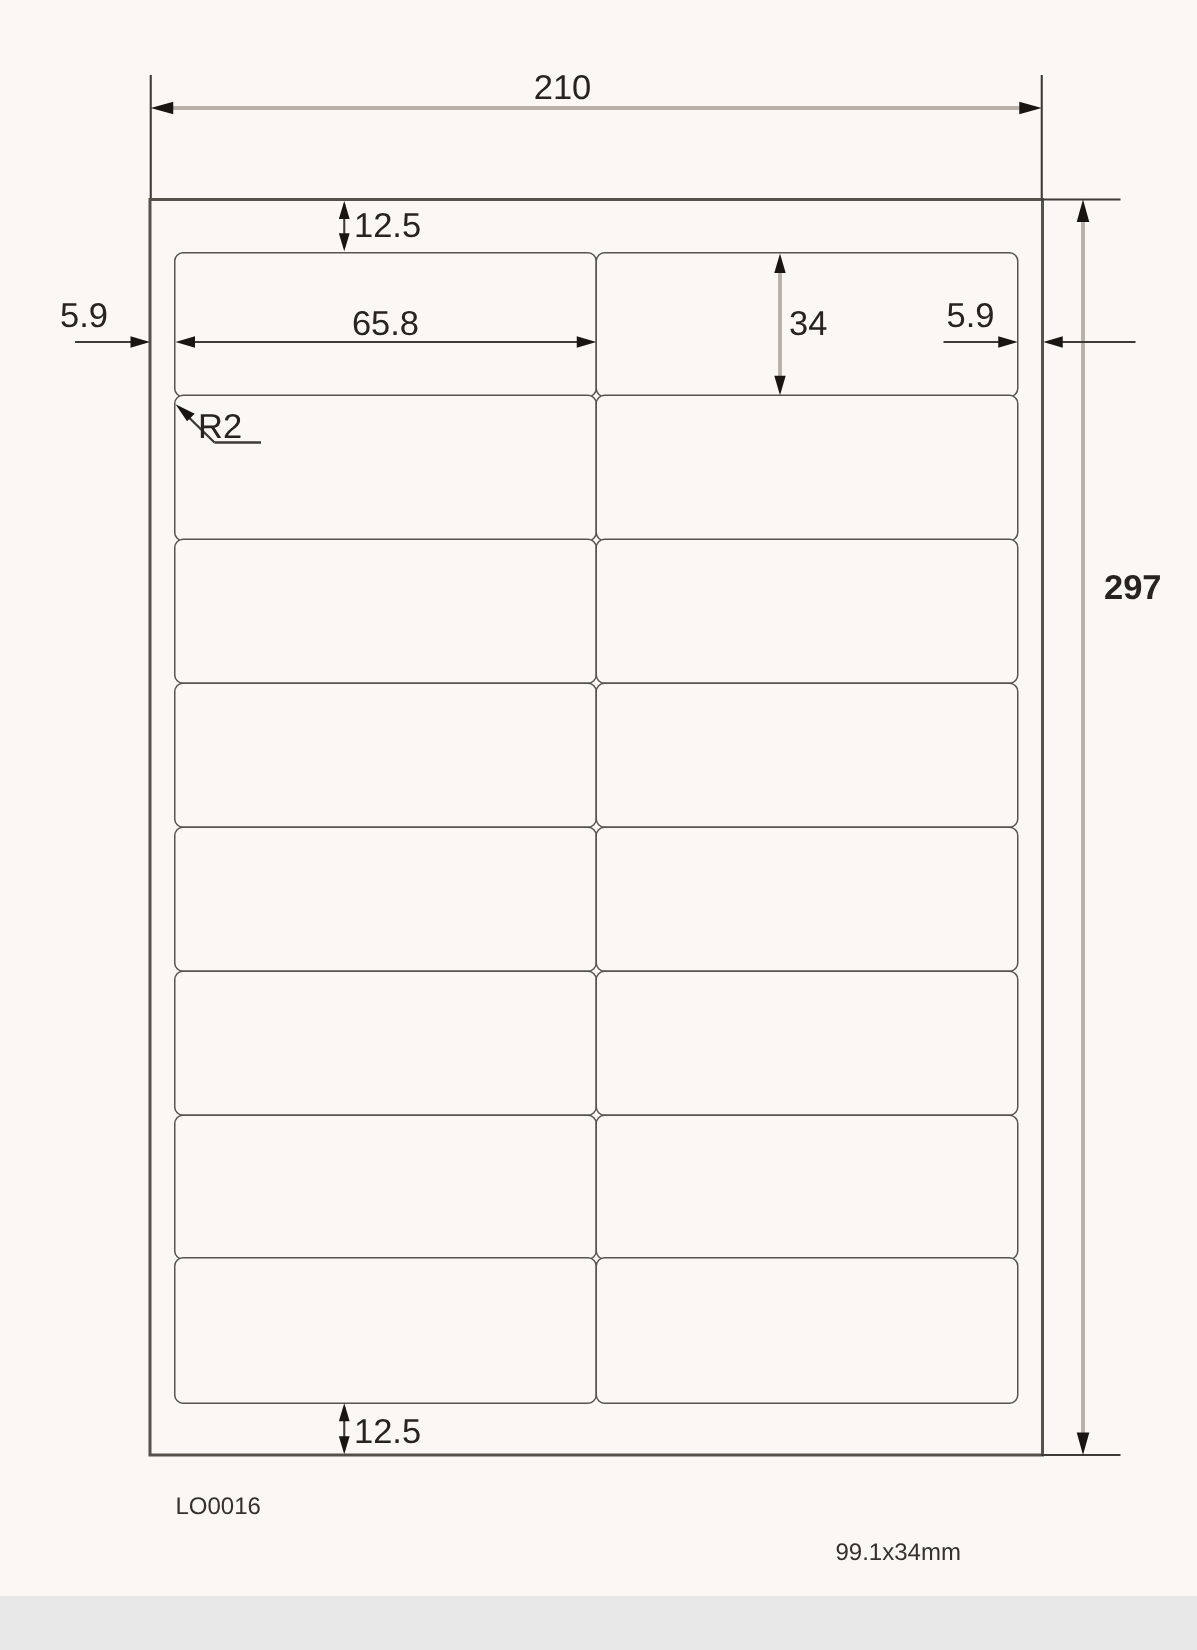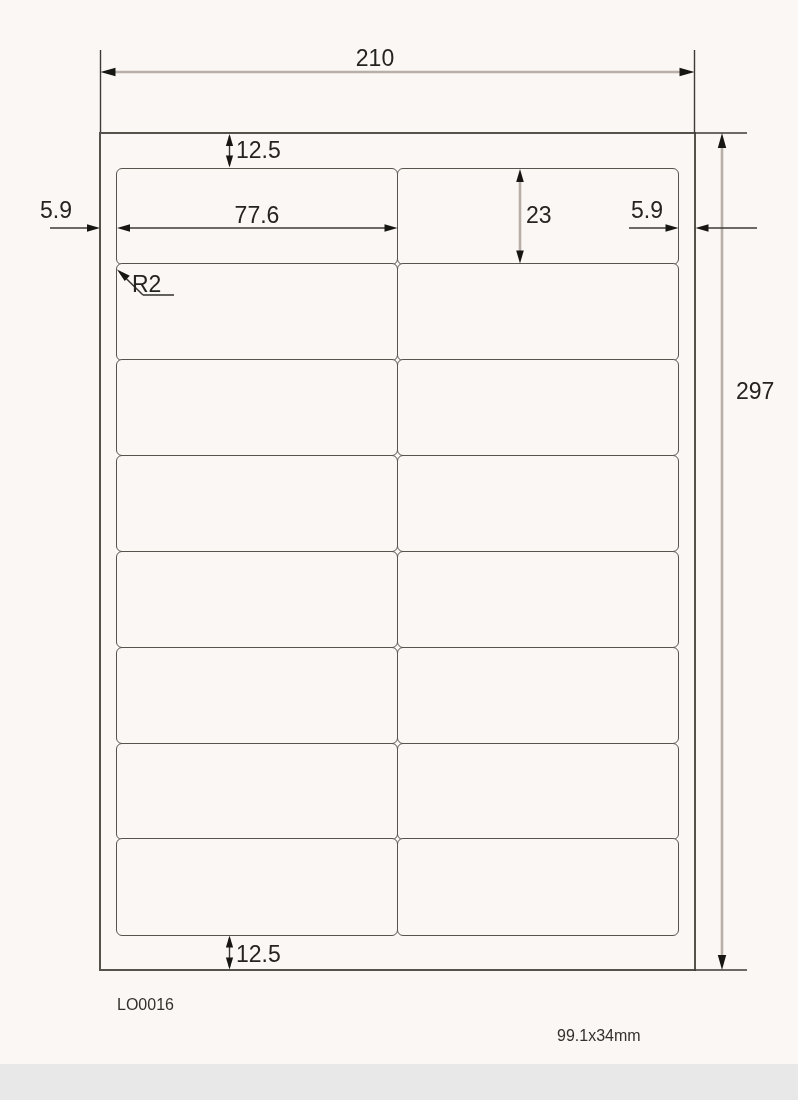--- a/index.html
+++ b/index.html
@@ -112,25 +112,25 @@
     </g>
 
     <g>
       <line x1="121" y1="273.5" x2="143" y2="295" stroke="#3e3b37" stroke-width="1.6"></line>
       <line x1="143" y1="295" x2="174" y2="295" stroke="#3e3b37" stroke-width="1.6"></line>
       <polygon points="117,269.5 129.8,275.8 124.7,280.9" fill="#181613"></polygon>
     </g>
   </svg>
 
   <div class="dim-text centered" style="left:340px; top:46px;  width:70px;">210</div>
-  <div class="dim-text" style="left:736px; top:379px;">297</div>
+  <div class="dim-text" style="left:736px; top:379px;font-weight:bold;">297</div>
   <div class="dim-text" style="left:236px; top:138px;">12.5</div>
   <div class="dim-text" style="left:236px; top:942px;">12.5</div>
-  <div class="dim-text centered" style="left:222px; top:203px; width:70px;">77.6</div>
-  <div class="dim-text" style="left:526px; top:203px;">23</div>
+  <div class="dim-text centered" style="left:222px; top:203px; width:70px;">65.8</div>
+  <div class="dim-text" style="left:526px; top:203px;">34</div>
   <div class="dim-text" style="left:40px;  top:198px;">5.9</div>
   <div class="dim-text" style="left:631px; top:198px;">5.9</div>
   <div class="dim-text" style="left:132px; top:272px;">R2</div>
 
   <div class="footer-text" style="left:117px; top:997px;">LO0016</div>
   <div class="footer-text" style="left:557px; top:999px;margin-top:29px;">99.1x34mm</div>
 
 </div>
 
 </body></html>

